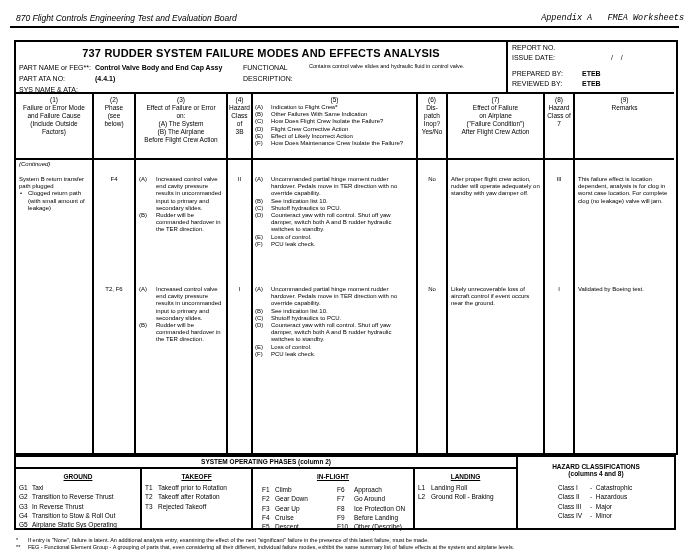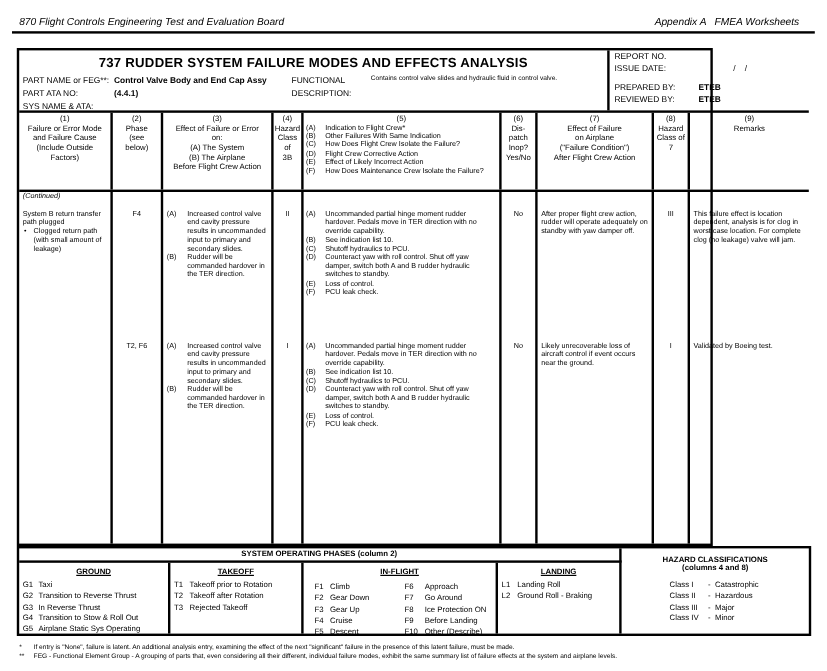--- a/index.html
+++ b/index.html
@@ -8,21 +8,21 @@
   .pre{white-space:pre;}
   .it{font-style:italic;}
   .b{font-weight:bold;}
   .ctr{text-align:center;}
 
   
   .hdr{font-size:8.5px;font-style:italic;top:13px;}
   .hdr-rule{left:10px;top:26px;width:669px;height:2px;background:#000;}
 
   
-  .tmain{left:14px;top:40px;width:580px;height:415px;border:2px solid #000;box-sizing:border-box;}
+  .tmain{left:14px;top:40px;width:664px;height:415px;border:2px solid #000;box-sizing:border-box;}
   .tb{left:0;top:0;width:658px;height:52px;border-bottom:2px solid #000;box-sizing:border-box;}
   .tb-left{left:0;top:0;width:492px;height:100%;border-right:2px solid #000;box-sizing:border-box;}
   .tb-right{left:492px;top:0;right:0;bottom:0;font-size:7px;}
   .ttl{left:0;top:5px;width:100%;font-size:11px;font-weight:bold;text-align:center;letter-spacing:.2px;}
   .pi{font-size:7px;}
   .fdesc{font-size:5.5px;width:190px;line-height:6px;}
 
   .chrow{left:0;top:52px;width:658px;height:66px;border-bottom:2px solid #000;box-sizing:border-box;}
   .brow{left:0;top:118px;width:658px;height:293px;}
   .cell{top:0;bottom:0;border-right:2px solid #000;box-sizing:border-box;font-size:6.5px;line-height:8px;}
@@ -61,21 +61,21 @@
 
   
   .fns{left:16px;top:537px;width:660px;font-size:5.5px;line-height:7px;}
   .fn-item{position:relative;padding-left:12px;}
   .fn-item .mk{position:absolute;left:0;top:0;}
 </style>
 </head>
 <body>
 
 <div class="abs hdr" style="left:16px;">870 Flight Controls Engineering Test and Evaluation Board</div>
-<div class="abs hdr pre" style="right:23px;">Appendix A   FMEA Worksheets</div>
+<div class="abs hdr pre" style="right:5px;font-family:Liberation Mono, monospace;">Appendix A   FMEA Worksheets</div>
 <div class="abs hdr-rule"></div>
 
 <div class="abs tmain">
 
   <div class="abs tb">
     <div class="abs tb-left">
       <div class="abs ttl">737 RUDDER SYSTEM FAILURE MODES AND EFFECTS ANALYSIS</div>
       <span class="abs pi" style="left:3px;top:22px;">PART NAME or FEG**:</span>
       <span class="abs pi b" style="left:79px;top:22px;">Control Valve Body and End Cap Assy</span>
       <span class="abs pi" style="left:227px;top:22px;">FUNCTIONAL</span>

